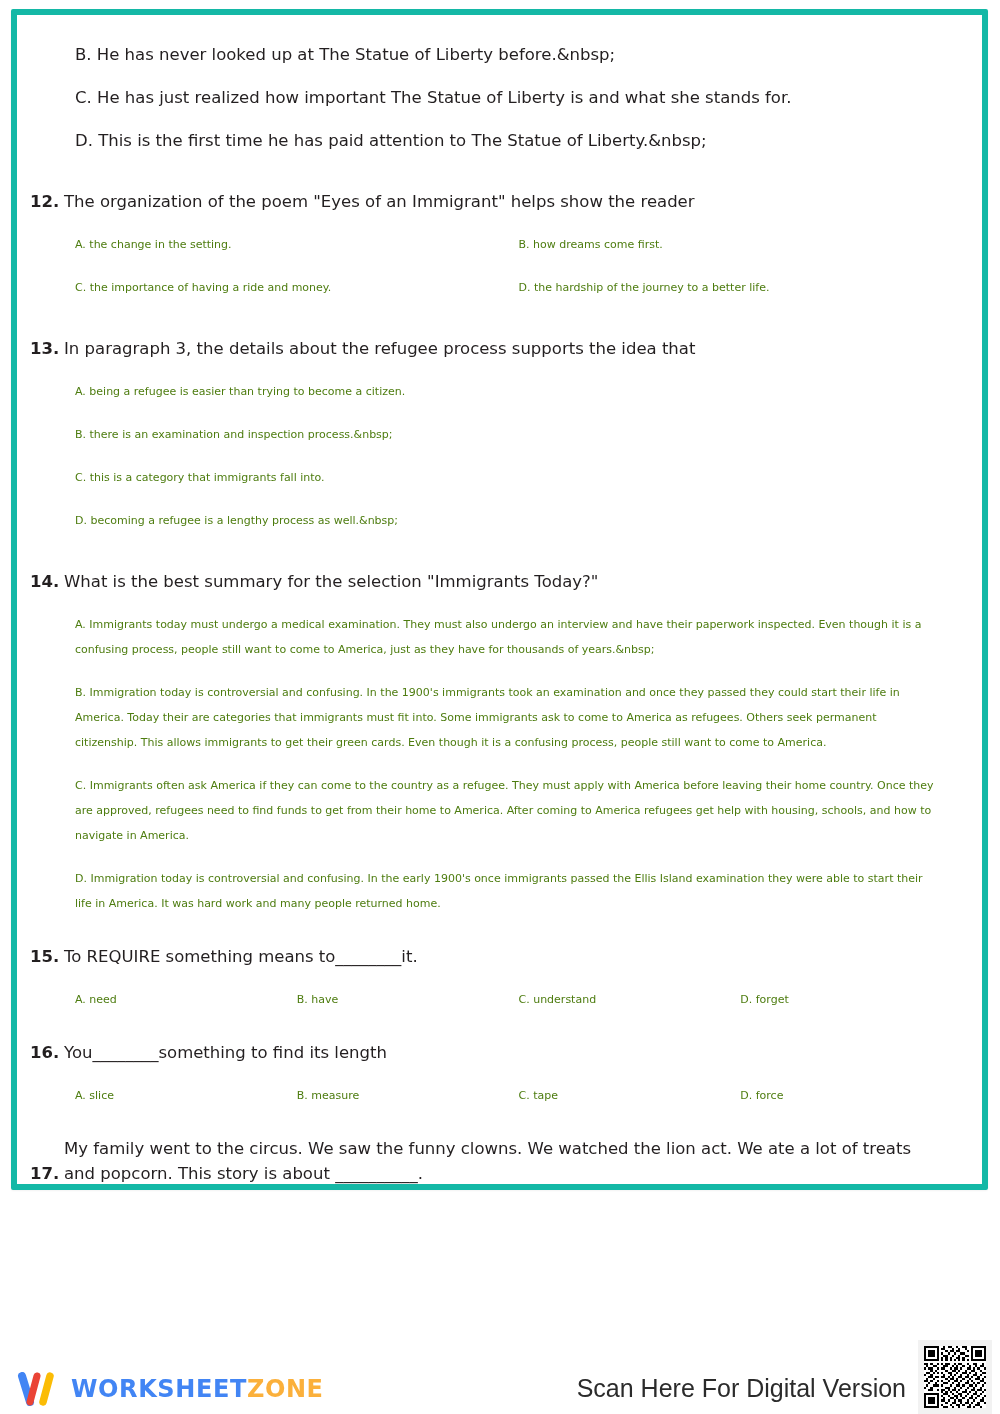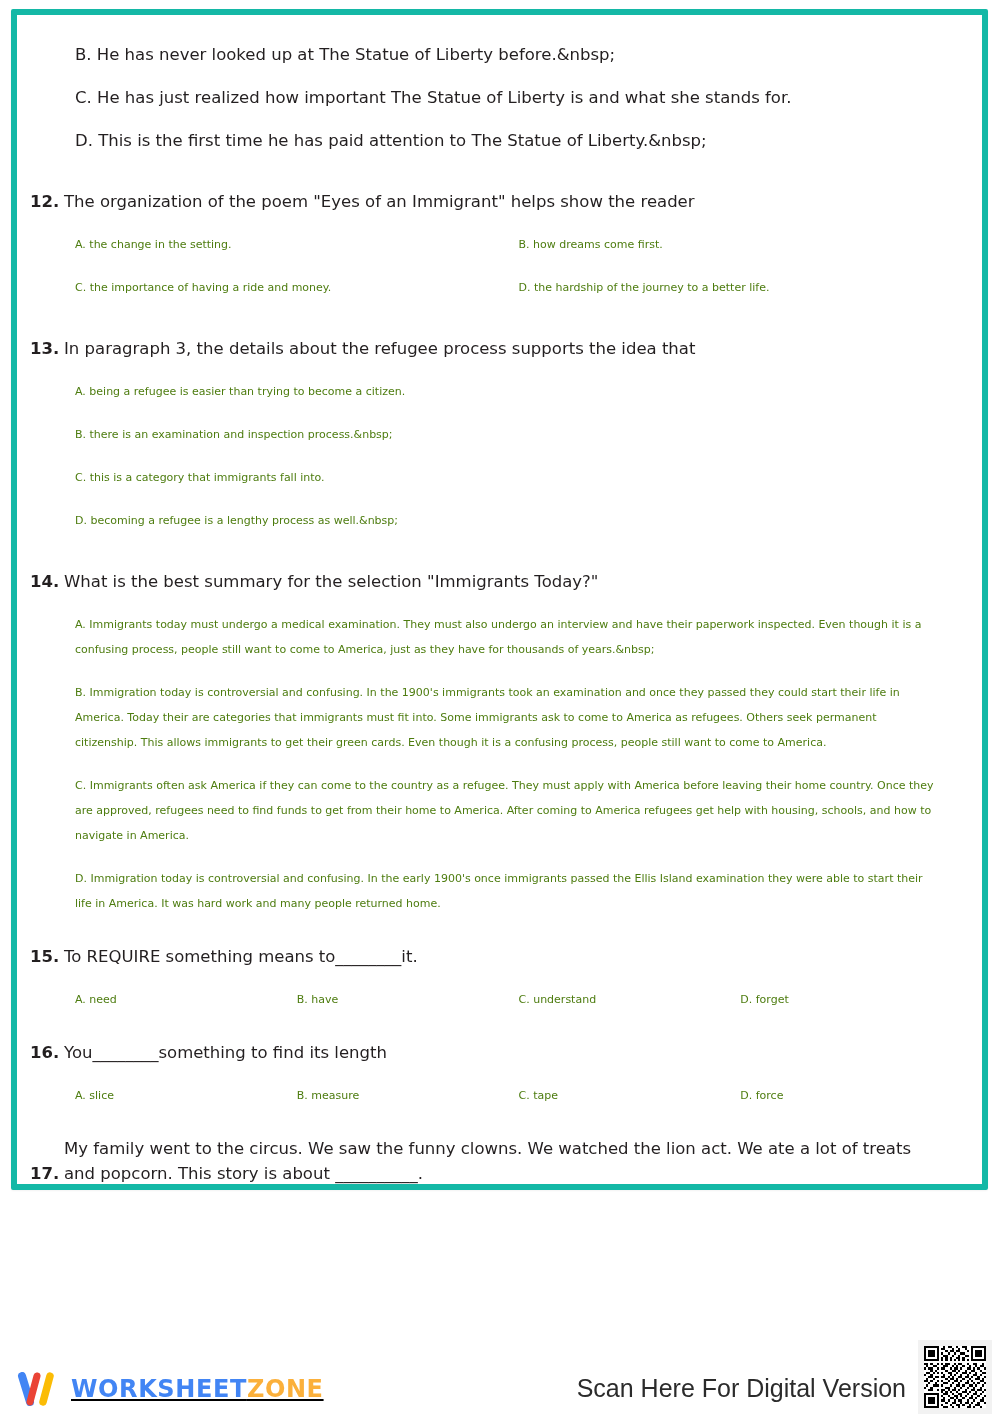--- a/index.html
+++ b/index.html
@@ -123,21 +123,20 @@
     width: 44px;
     height: 34px;
     margin-right: 11px;
     flex: 0 0 44px;
   }
   #brand-text {
     font-size: 24px;
     font-weight: bold;
     letter-spacing: 0.6px;
     white-space: nowrap;
-    text-decoration: underline;
   }
   .bt-blue { color: #4285f4; }
   .bt-orange { color: #fbb03b; }
 
   #scan-wrap {
     position: absolute;
     right: 8px;
     top: 0;
     height: 52px;
     display: flex;

